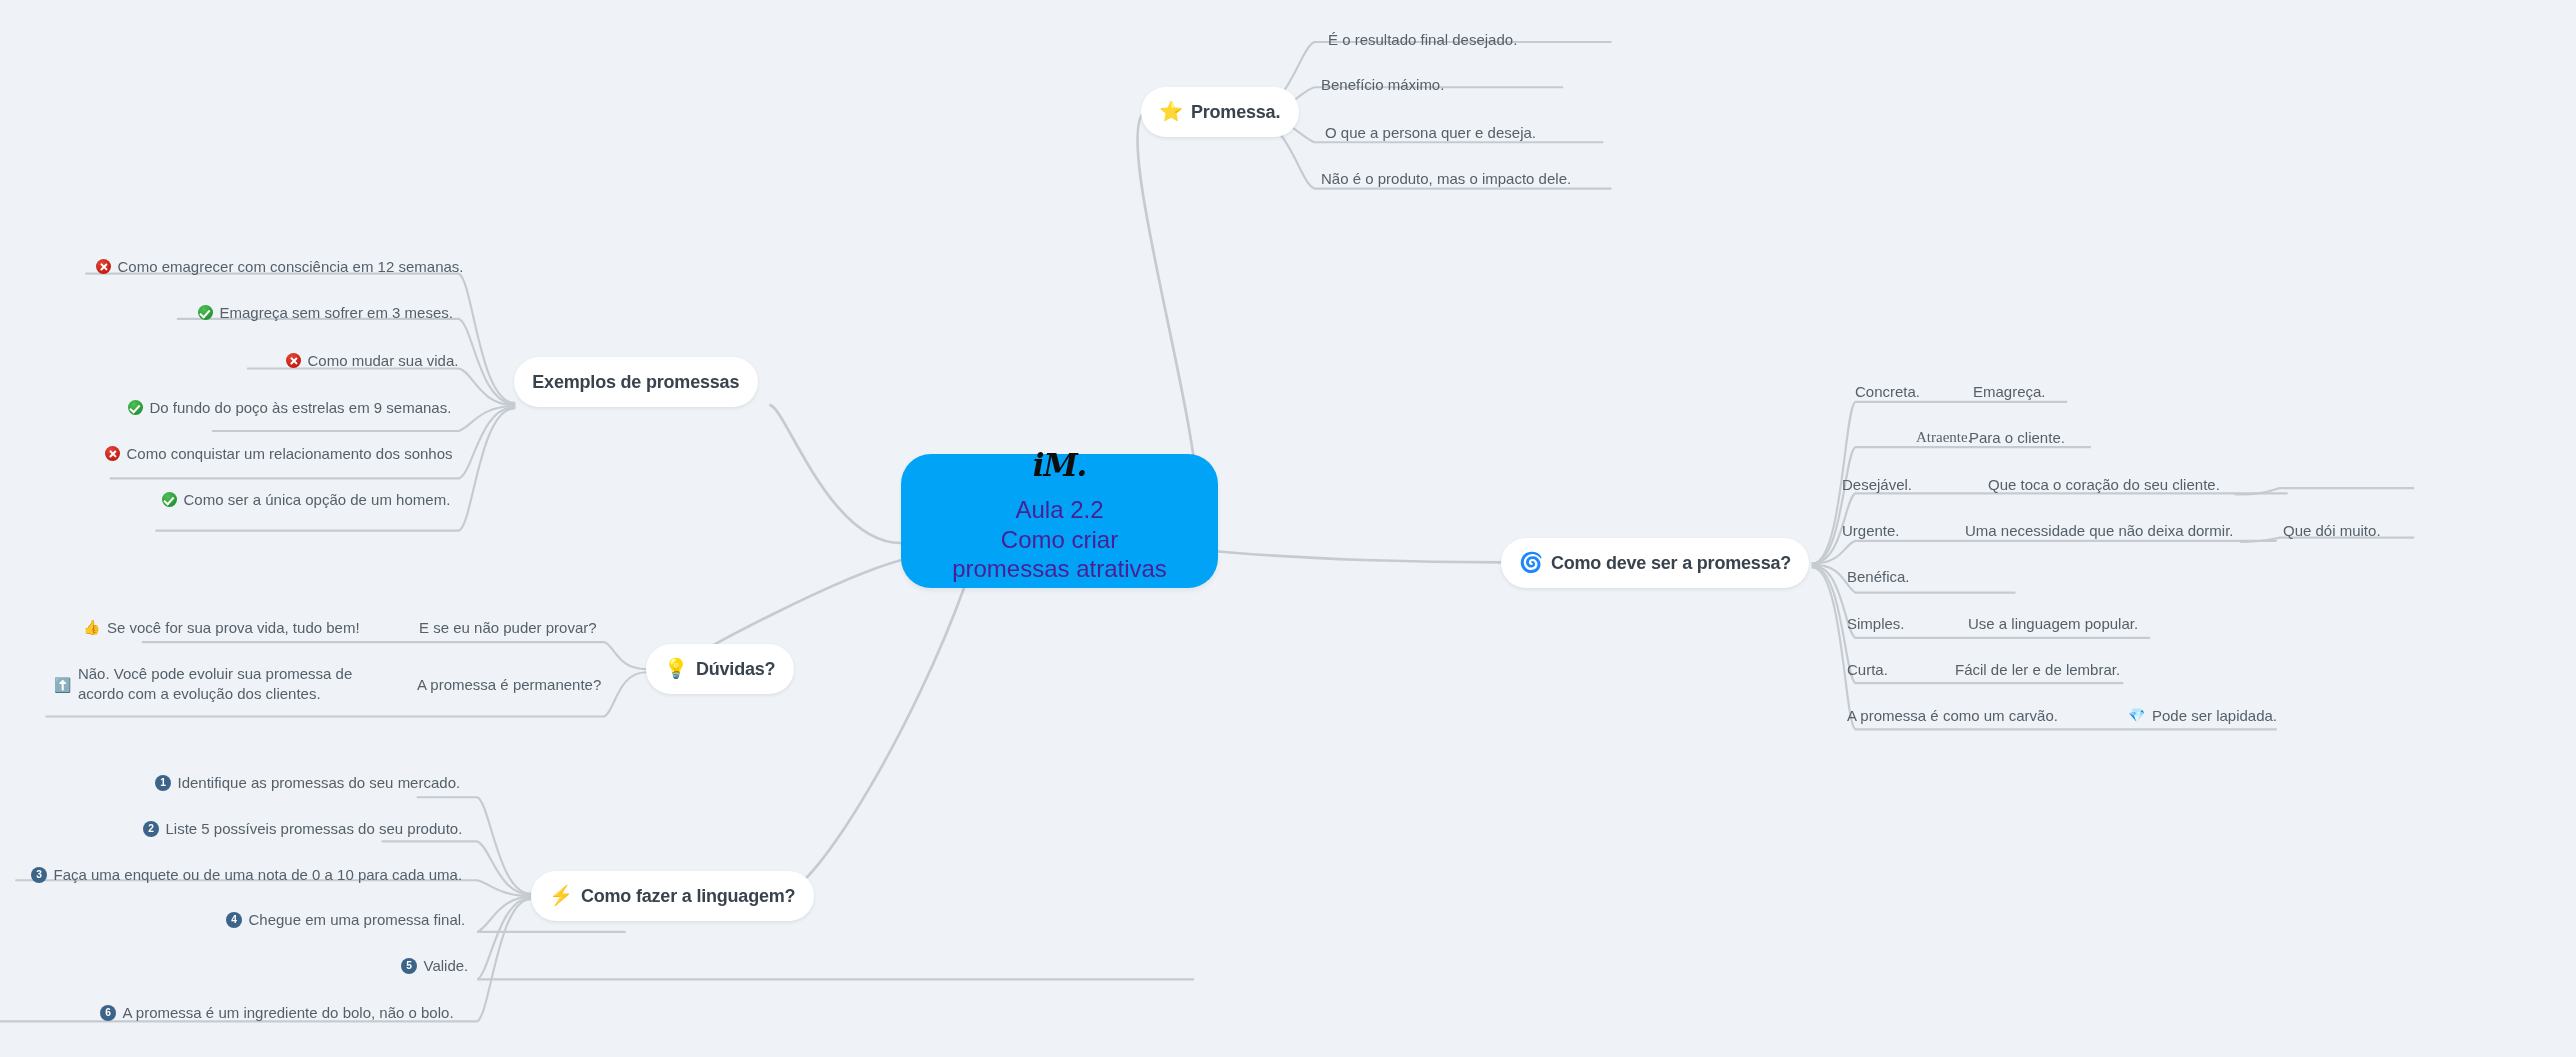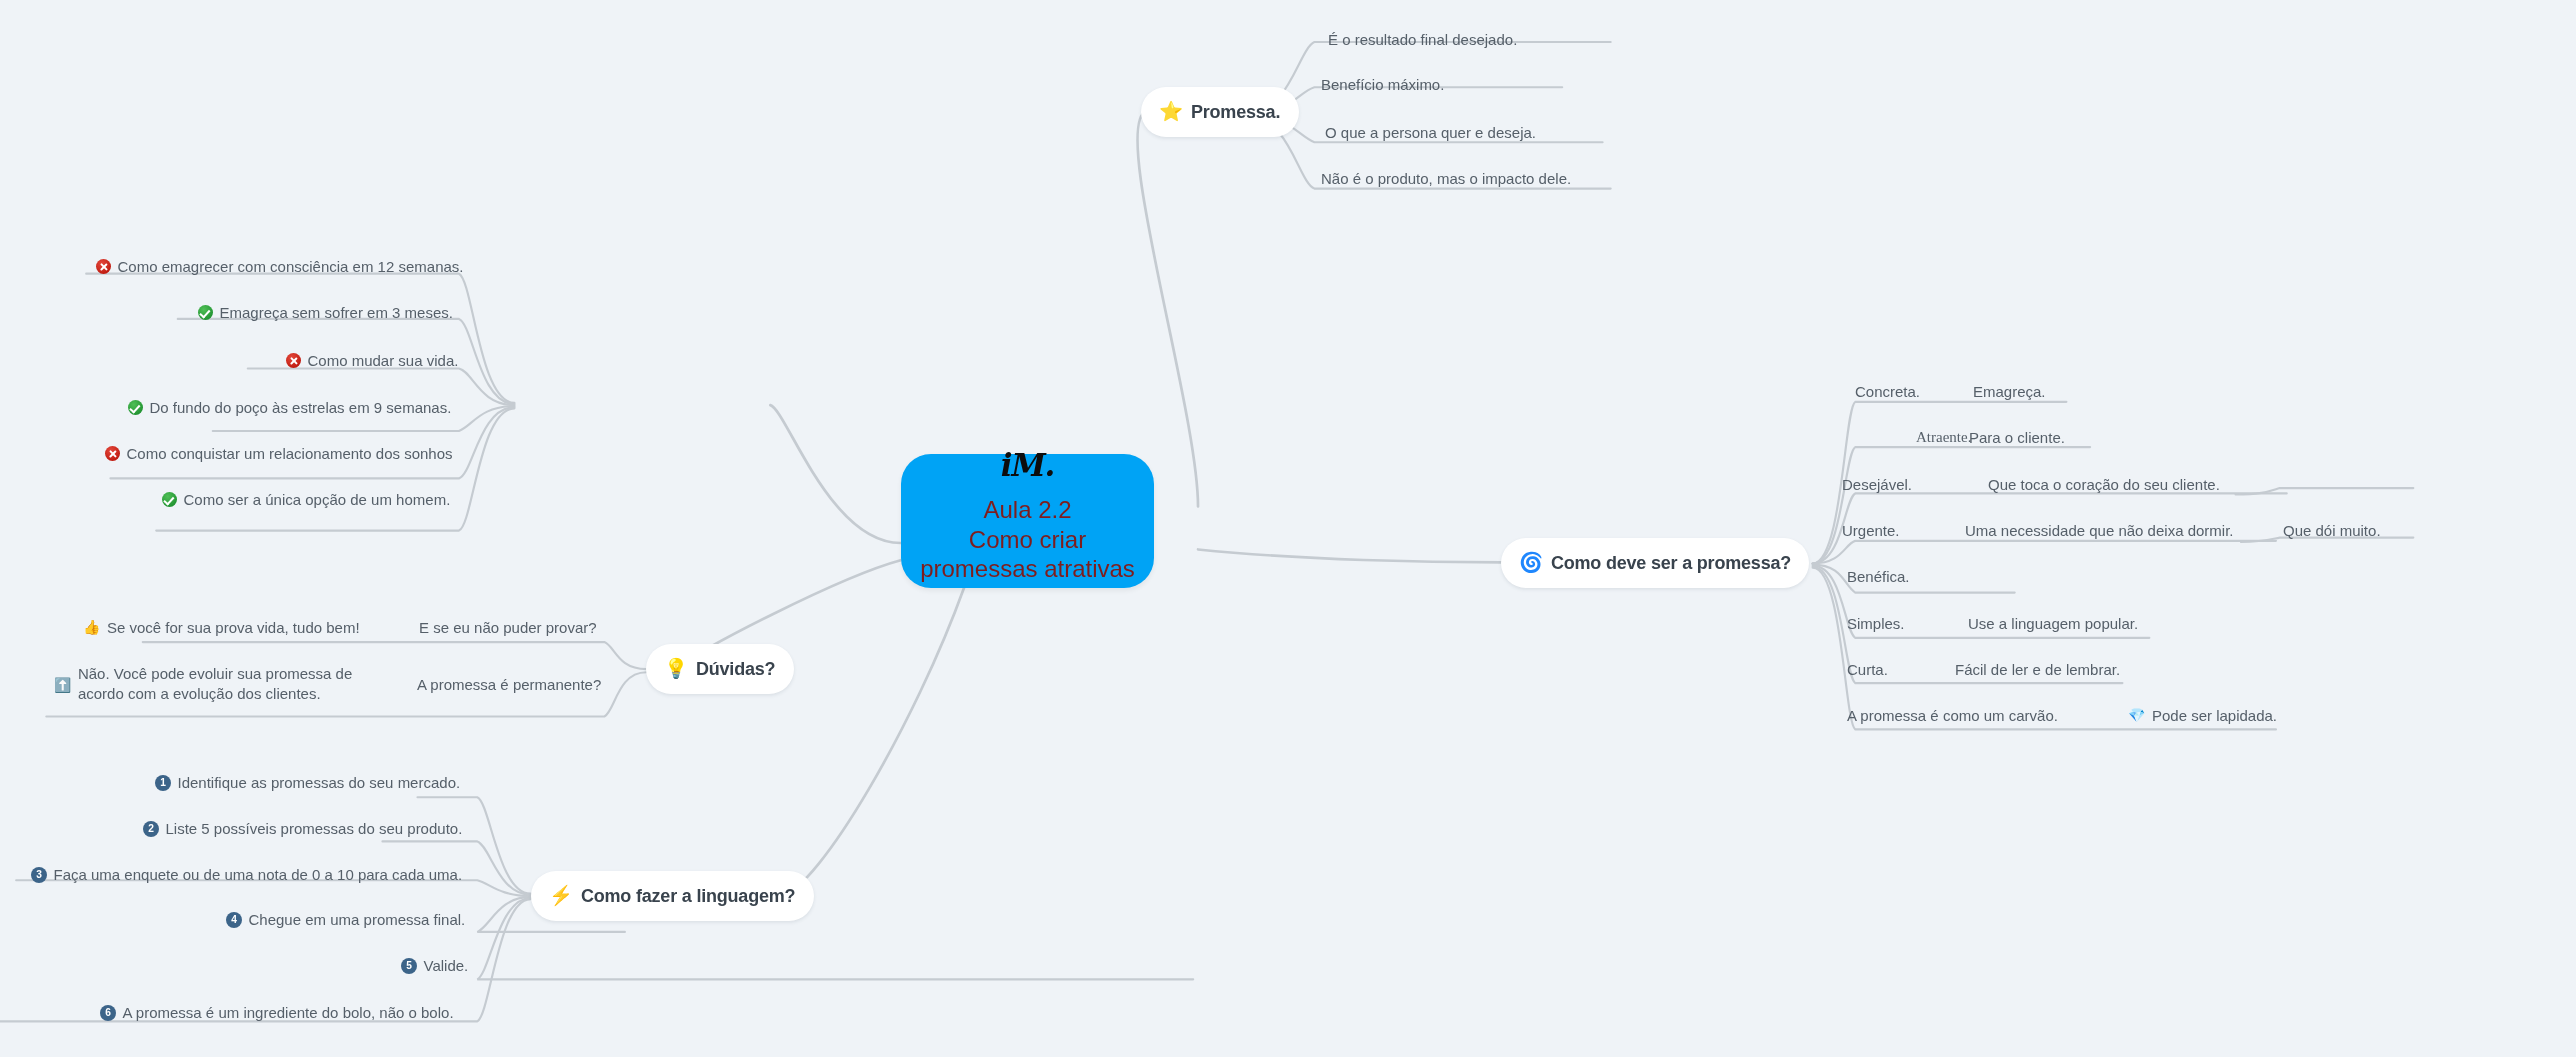--- a/index.html
+++ b/index.html
@@ -22,21 +22,21 @@
     width: 2576px;
     height: 1058px;
     pointer-events: none;
   }
 
   
   .root-node {
     position: absolute;
     left: 901px;
     top: 454px;
-    width: 253px;
+    width: 317px;
     height: 134px;
     background: #00a3f5;
     border-radius: 30px;
     box-shadow: 0 2.2px 5.4px rgba(0,0,0,0.06);
     display: flex;
     flex-direction: column;
     align-items: center;
     justify-content: center;
     box-sizing: border-box;
     padding: 5.4px 10.8px 14px 10.8px;
@@ -45,21 +45,21 @@
     font-family: "DejaVu Serif", serif;
     font-style: italic;
     font-weight: 700;
     font-size: 31px;
     color: #0d0d0d;
     line-height: 1;
     margin-bottom: 14px;
     letter-spacing: -1.1px;
   }
   .root-title {
-    color: #7f1d1d;
+    color: #4c1d95;
     font-size: 24px;
     line-height: 1.22;
     text-align: left;
     font-weight: 400;
   }
 
   
   .pill {
     position: absolute;
     background: #ffffff;
@@ -227,20 +227,23 @@
   <div class="leaf" style="left:1321px; top:75px;">
     <span>Benefício máximo.</span>
   </div>
   <div class="leaf" style="left:1325px; top:123px;">
     <span>O que a persona quer e deseja.</span>
   </div>
   <div class="leaf" style="left:1321px; top:169px;">
     <span>Não é o produto, mas o impacto dele.</span>
   </div>
 
+  <div class="pill" style="left:514px; top:357px;">
+    <span class="pill-label">Exemplos de promessas</span>
+  </div>
 
   <div class="leaf" style="left:96px; top:257px;">
     <span class="emj cross"></span>
     <span>Como emagrecer com consciência em 12 semanas.</span>
   </div>
   <div class="leaf" style="left:198px; top:303px;">
     <span class="emj check"></span>
     <span>Emagreça sem sofrer em 3 meses.</span>
   </div>
   <div class="leaf" style="left:286px; top:351px;">

